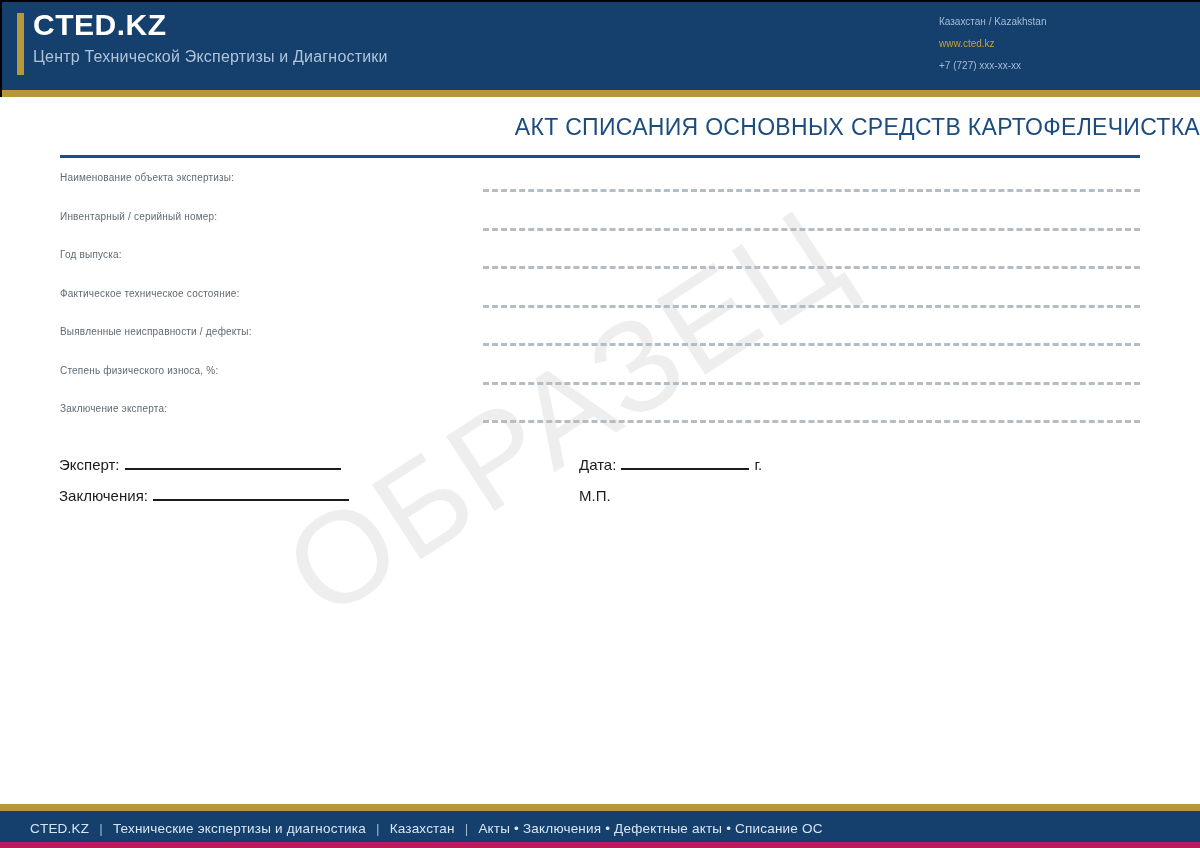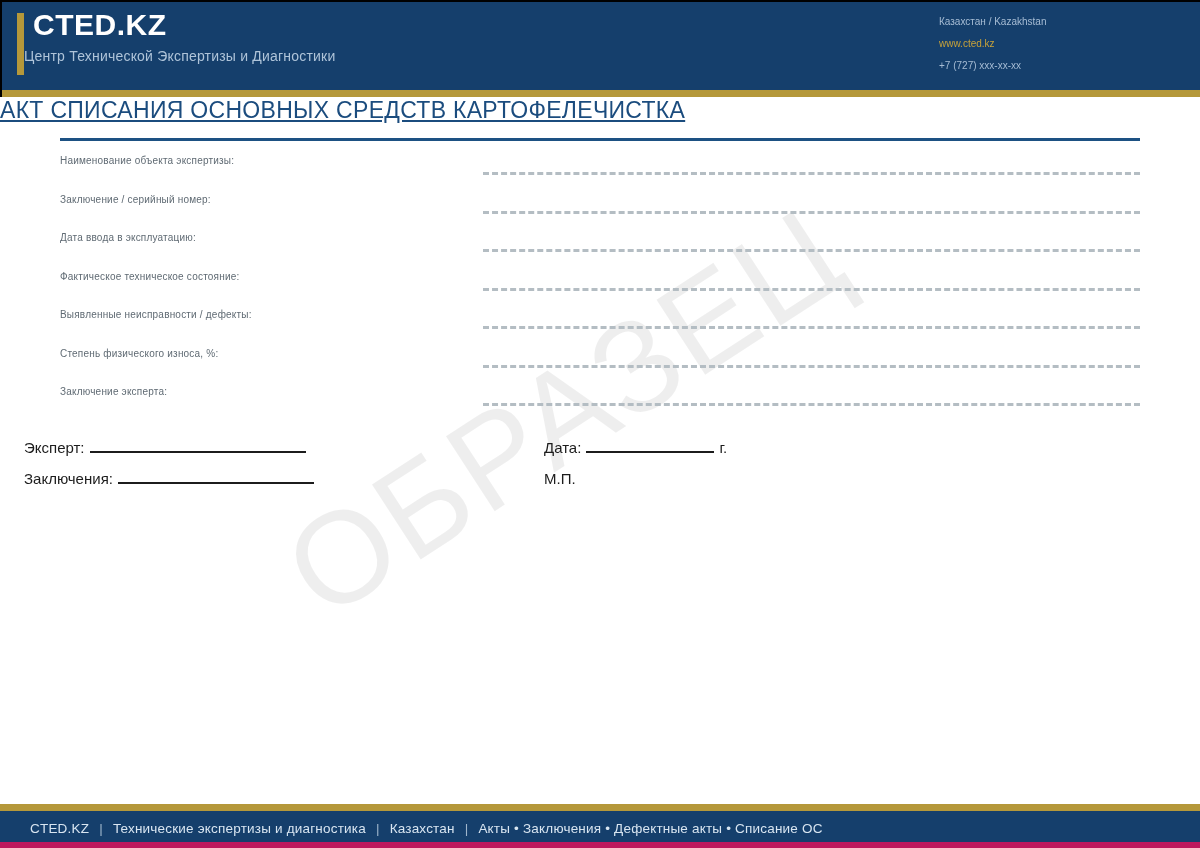--- a/index.html
+++ b/index.html
@@ -19,22 +19,22 @@
   }
   .accent-bar {
     position:absolute; left:15px; top:11px; width:7px; height:62px;
     background:#B5983A;
   }
   .logo {
     position:absolute; left:31px; top:6px;
     font-size:30px; font-weight:bold; color:#ffffff; letter-spacing:0.5px;
   }
   .subtitle {
-    position:absolute; left:22px; top:46px;
-    font-size:14px; color:#AFC4D9; letter-spacing:0.2px;
+    position:absolute; left:31px; top:46px;
+    font-size:16px; color:#AFC4D9; letter-spacing:0.2px;
   }
   .header-right { position:absolute; left:937px; top:9px; font-size:10px; line-height:22px; }
   .hr-country { color:#A6BCD4; }
   .hr-site { color:#C7A23A; cursor:pointer; }
   .hr-phone { color:#A6BCD4; }
 
   .gold-stripe { height:7px; background:#B5983A; border-left:2px solid #000; }
   .gold-stripe.top-stripe { }
   .gold-stripe.bottom-stripe { border-left:none; }
 
@@ -43,43 +43,42 @@
 
   .watermark {
     position:absolute; left:160px; top:240px; width:810px;
     text-align:center; font-size:130px; font-weight:400;
     color:rgba(0,0,0,0.065); letter-spacing:3px;
     transform:rotate(-33deg); transform-origin:center;
     z-index:0; white-space:nowrap; user-select:none;
   }
 
   .doc-title {
-    position:relative; z-index:1; 
-    text-align:left; font-size:23px; color:#1B4C7E; letter-spacing:0.3px;
+    position:relative; z-index:1; padding-top:17px;
+    text-align:right; font-size:23px; color:#1B4C7E; letter-spacing:0.3px;
     font-weight:500;
-    text-decoration:underline;
   }
   .title-rule {
     position:relative; z-index:1; margin:14px 60px 0 60px; height:3px;
     background:#1D5183;
   }
 
   .fields { position:relative; z-index:1; margin-top:9px; }
   .field-row { position:relative; height:38.5px; margin:0 60px; }
   .field-label {
     position:absolute; left:0; top:5px;
     font-size:10px; color:#5F6A73; letter-spacing:0.2px;
   }
   .field-line {
     position:absolute; left:423px; right:0; top:22px; height:0;
     border-top:3px dashed #B4BDC3;
   }
 
   .signature { position:relative; z-index:1; margin-top:11px; }
-  .sig-row { position:relative; height:31px; margin:0 24px; font-size:15px; color:#1c1c1c; }
+  .sig-row { position:relative; height:31px; margin:0 59px; font-size:15px; color:#1c1c1c; }
   .sig-left { position:absolute; left:0; bottom:6px; white-space:nowrap; }
   .sig-right { position:absolute; left:520px; bottom:6px; white-space:nowrap; }
   .uline { display:inline-block; border-bottom:2px solid #1c1c1c; height:11px; margin-left:5px; }
   .uline.expert { width:216px; }
   .uline.date { width:128px; margin-right:5px; }
   .uline.position { width:196px; }
 
   
   .footer {
     height:34px; background:#153F6C; color:#D8E5F1;
@@ -111,25 +110,25 @@
 
     <div class="doc-title">АКТ СПИСАНИЯ ОСНОВНЫХ СРЕДСТВ КАРТОФЕЛЕЧИСТКА</div>
     <div class="title-rule"></div>
 
     <div class="fields">
       <div class="field-row">
         <span class="field-label">Наименование объекта экспертизы:</span>
         <span class="field-line"></span>
       </div>
       <div class="field-row">
-        <span class="field-label">Заключение / серийный номер:</span>
+        <span class="field-label">Инвентарный / серийный номер:</span>
         <span class="field-line"></span>
       </div>
       <div class="field-row">
-        <span class="field-label">Дата ввода в эксплуатацию:</span>
+        <span class="field-label">Год выпуска:</span>
         <span class="field-line"></span>
       </div>
       <div class="field-row">
         <span class="field-label">Фактическое техническое состояние:</span>
         <span class="field-line"></span>
       </div>
       <div class="field-row">
         <span class="field-label">Выявленные неисправности / дефекты:</span>
         <span class="field-line"></span>
       </div>

